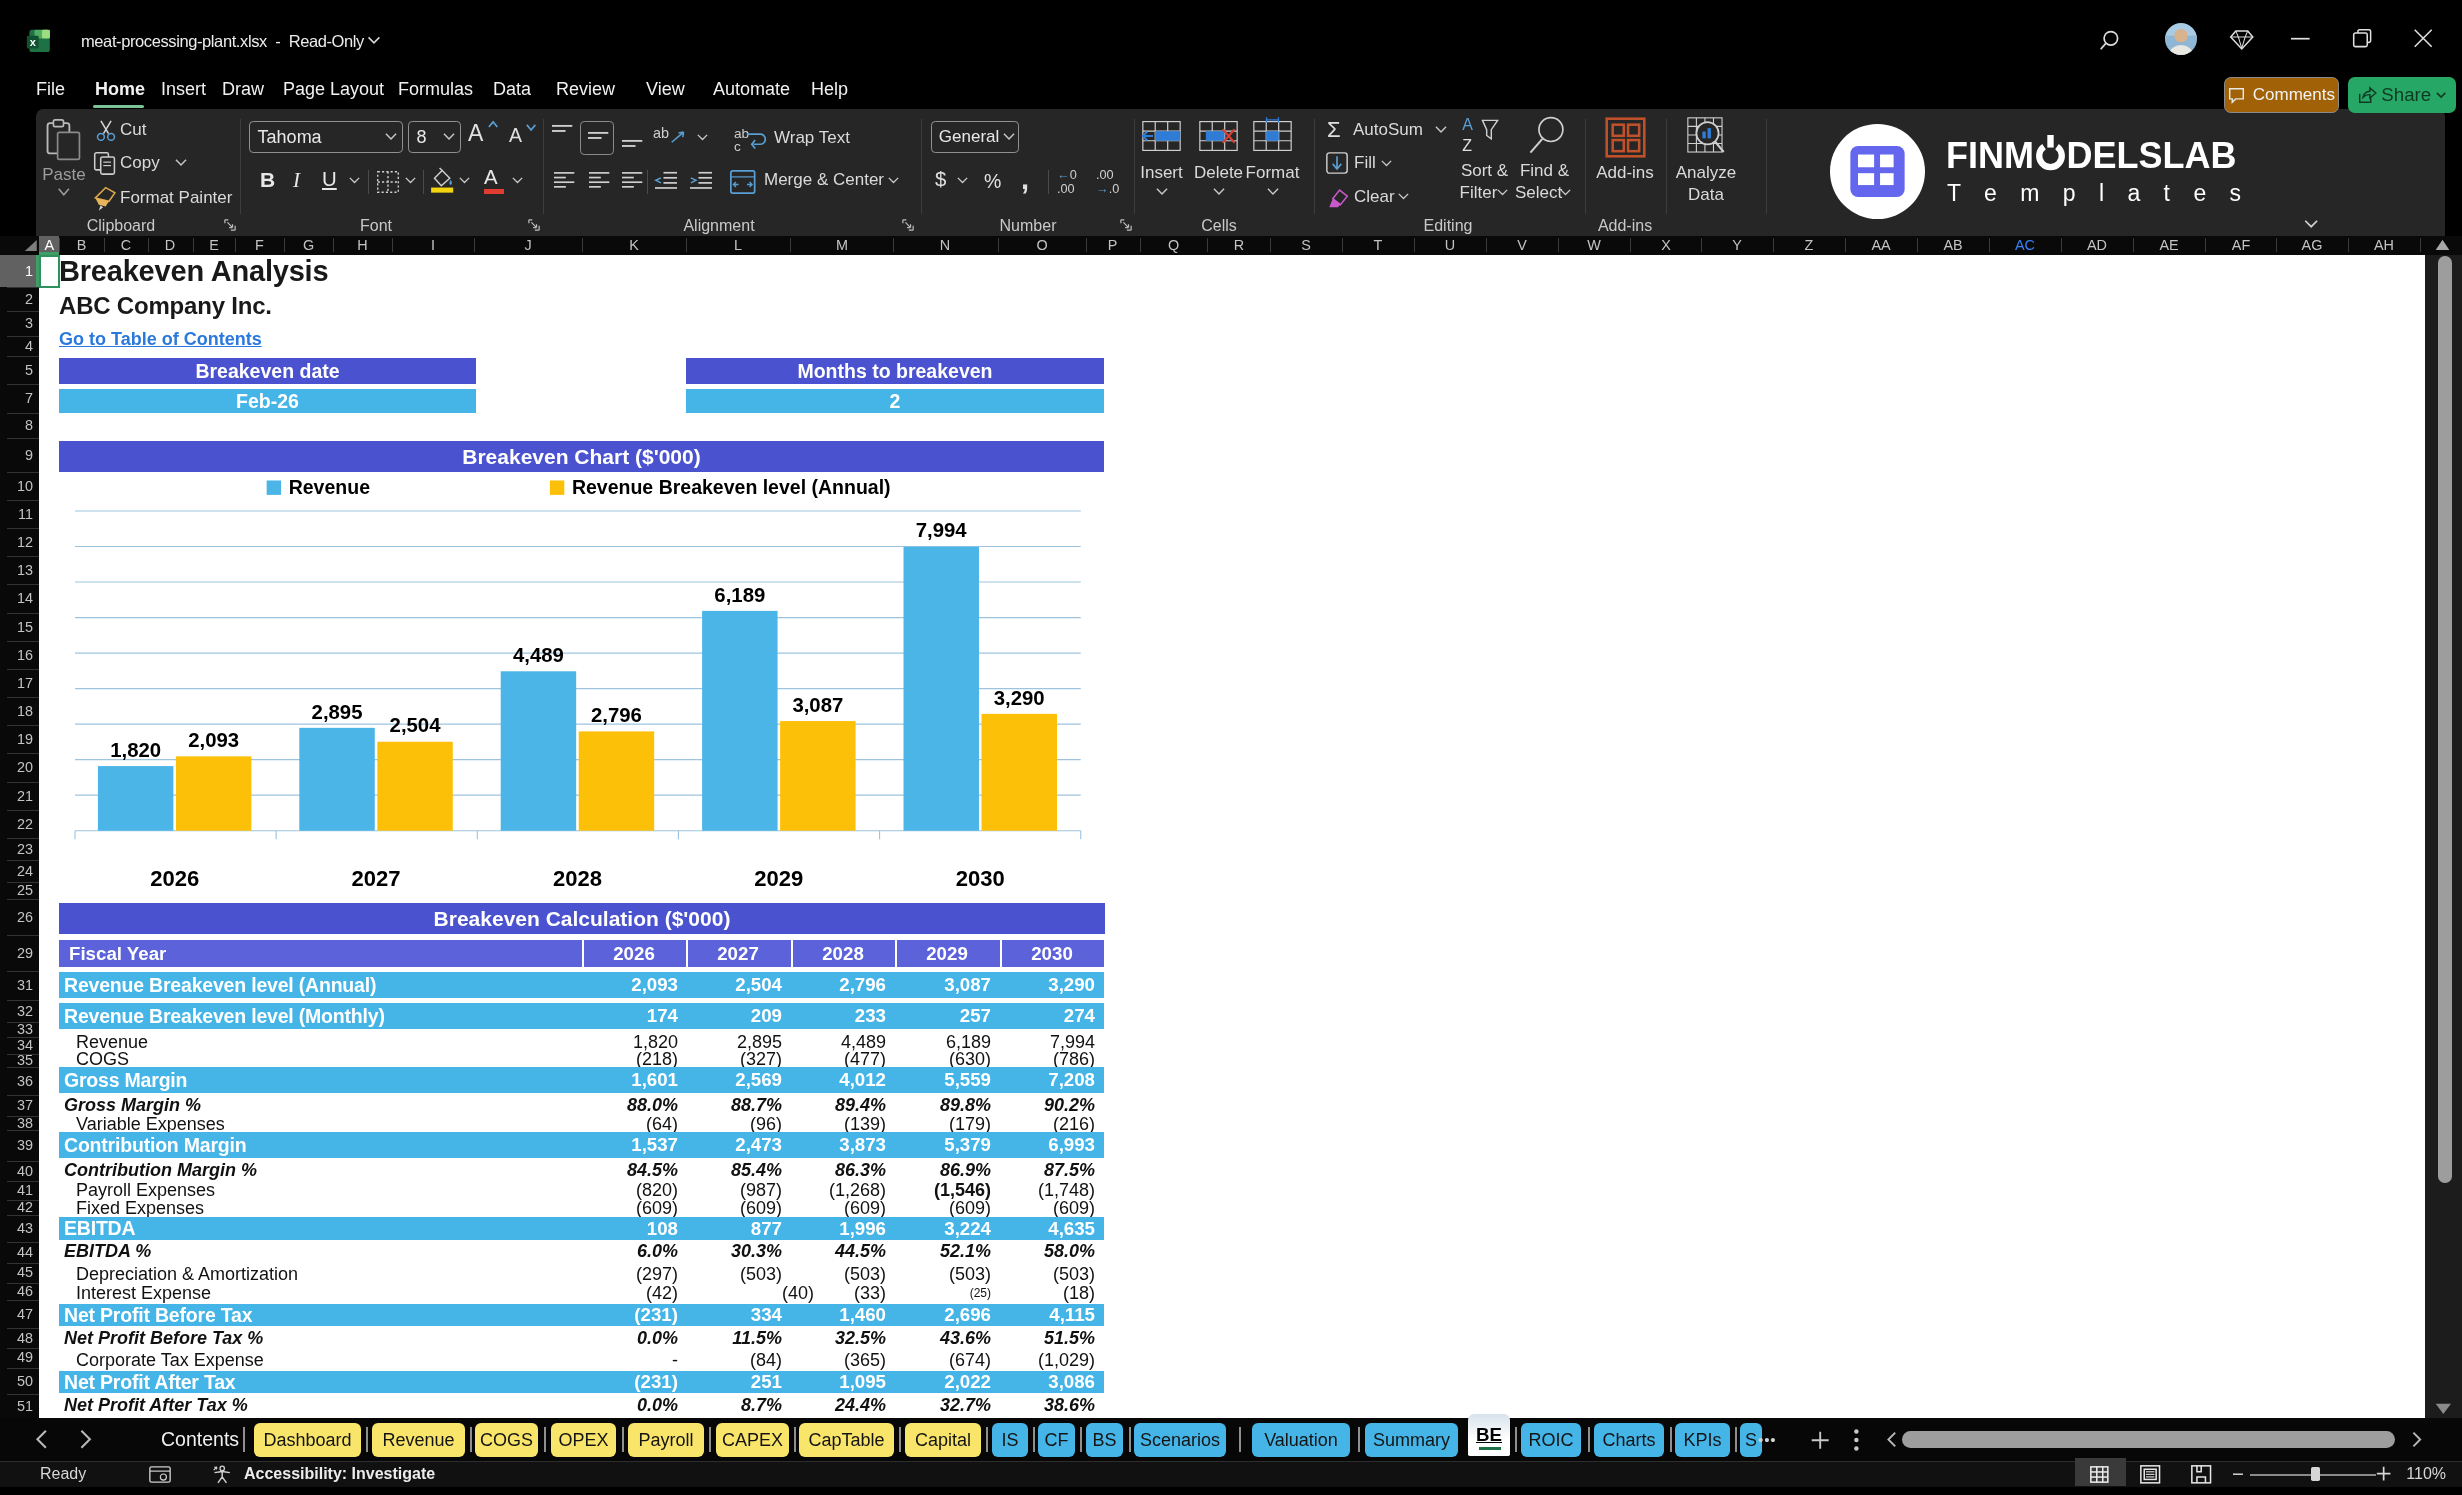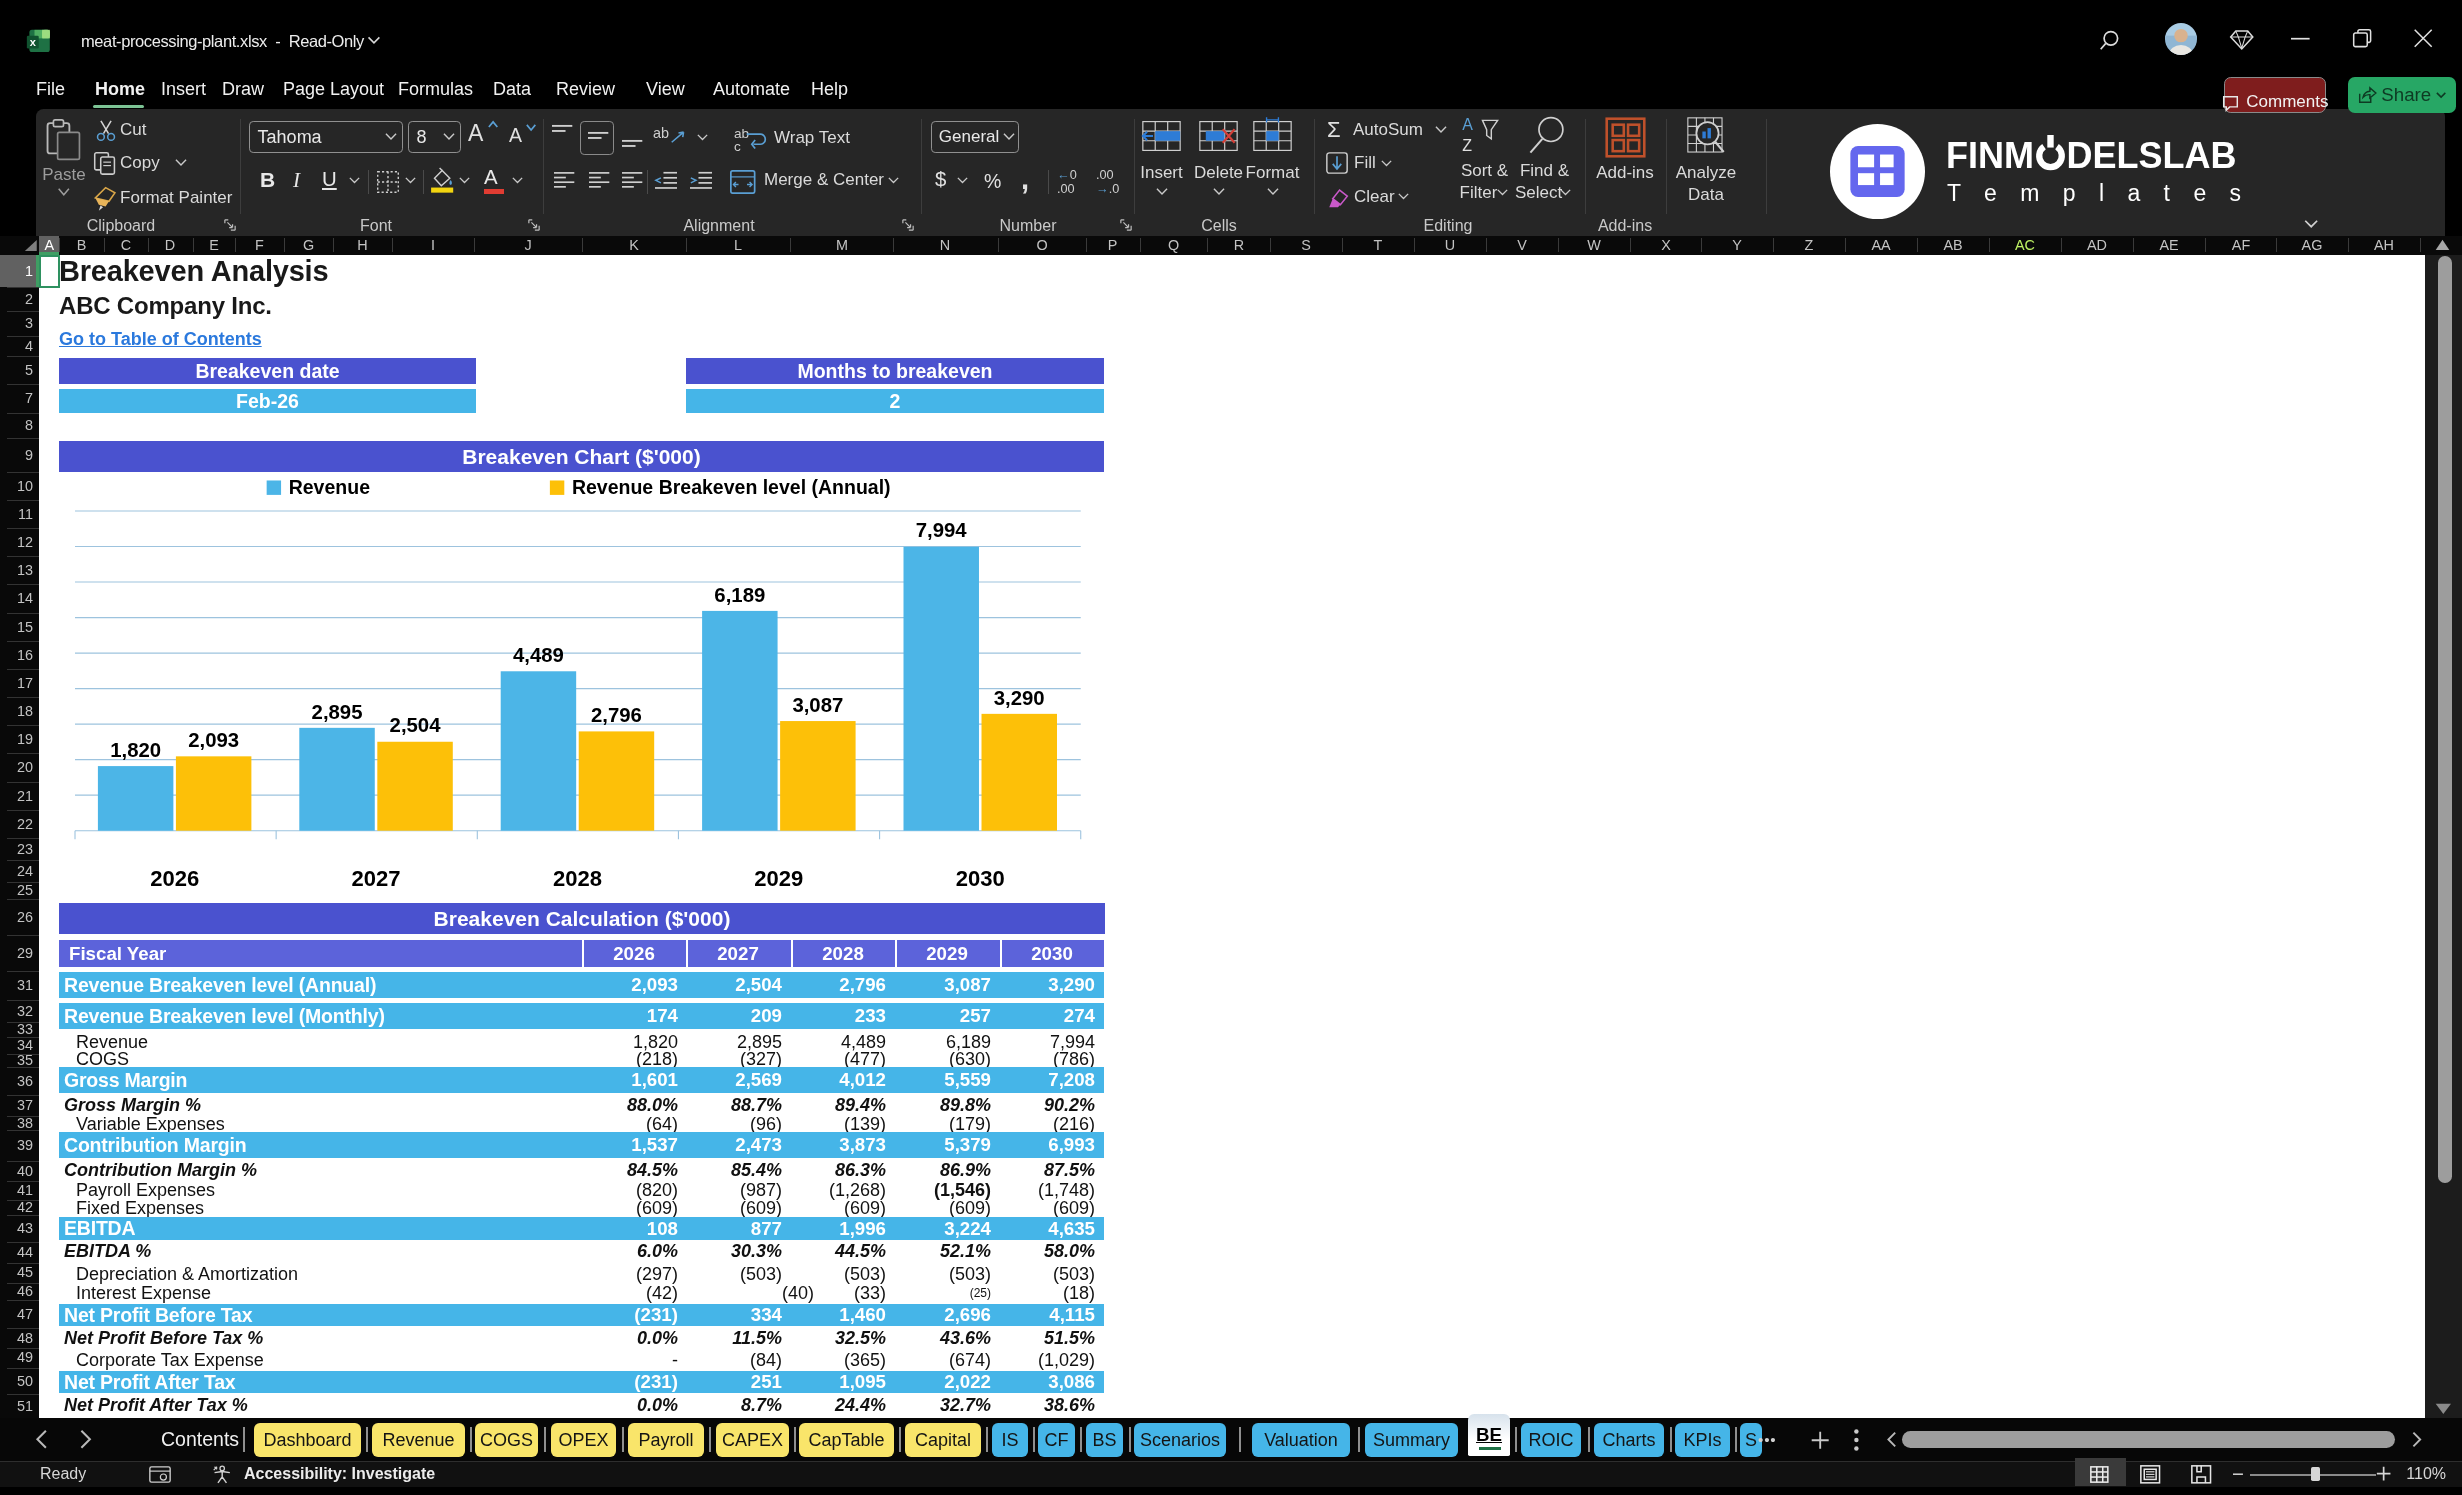--- a/index.html
+++ b/index.html
@@ -57,21 +57,21 @@
 <div style="left:161px;top:78px;font-size:18px;color:#f1f1f1;height:22px;line-height:22px;font-weight:normal;">Insert</div>
 <div style="left:222px;top:78px;font-size:18px;color:#f1f1f1;height:22px;line-height:22px;font-weight:normal;">Draw</div>
 <div style="left:283px;top:78px;font-size:18px;color:#f1f1f1;height:22px;line-height:22px;font-weight:normal;">Page Layout</div>
 <div style="left:398px;top:78px;font-size:18px;color:#f1f1f1;height:22px;line-height:22px;font-weight:normal;">Formulas</div>
 <div style="left:493px;top:78px;font-size:18px;color:#f1f1f1;height:22px;line-height:22px;font-weight:normal;">Data</div>
 <div style="left:556px;top:78px;font-size:18px;color:#f1f1f1;height:22px;line-height:22px;font-weight:normal;">Review</div>
 <div style="left:646px;top:78px;font-size:18px;color:#f1f1f1;height:22px;line-height:22px;font-weight:normal;">View</div>
 <div style="left:713px;top:78px;font-size:18px;color:#f1f1f1;height:22px;line-height:22px;font-weight:normal;">Automate</div>
 <div style="left:811px;top:78px;font-size:18px;color:#f1f1f1;height:22px;line-height:22px;font-weight:normal;">Help</div>
 <div style="left:93px;top:105px;width:51px;height:3.4px;background:#7cc394;border-radius:1.7px;"></div>
-<div class="ct" style="left:2224px;top:77px;width:102px;height:36px;z-index:5;background:#7f1d1d;border:1.3px solid #8a8a8a;border-radius:6.8px;color:#f2f2f2;font-size:17px;align-items:flex-end;"><svg width="18.7" height="17" viewBox="0 0 22 20" style="position:relative;left:0;top:0;margin-right:6px">
+<div class="ct" style="left:2224px;top:77px;width:115px;height:36px;z-index:5;background:#a16207;border:1.3px solid #8a8a8a;border-radius:6.8px;color:#f2f2f2;font-size:17px;"><svg width="18.7" height="17" viewBox="0 0 22 20" style="position:relative;left:0;top:0;margin-right:6px">
       <path d="M2 2 h16 v12 h-9 l-4 4 v-4 h-3 z" stroke="#e8e8e8" stroke-width="1.7" fill="none"></path>
     </svg>Comments</div>
 <div class="ct" style="left:2348px;top:77px;width:108px;height:36px;z-index:5;background:#27a765;border-radius:6.8px;color:#0e3a23;font-size:18.7px;font-weight:500;"><svg width="18.7" height="17" viewBox="0 0 22 20" style="position:relative;margin-right:5.1px">
       <path d="M2 8 L2 18 L15 18 L15 13 M6 12 a9 9 0 0 1 8 -7 l0 -4 l7 6 l-7 6 l0 -4 a10 10 0 0 0 -8 3z" stroke="#0e3a23" stroke-width="1.7" fill="none"></path>
     </svg>Share<svg width="10.2" height="6.8" viewBox="0 0 12 8" style="position:relative;margin-left:5.1px">
       <path d="M1 1 L6 6 L11 1" stroke="#0e3a23" stroke-width="1.8" fill="none"></path>
     </svg></div>
 <div style="left:36px;top:109px;width:2409px;height:127px;background:#262626;border-radius:7.6px 7.6px 0 0;"></div>
 <div style="left:240px;top:119px;width:0.8px;height:95px;background:#3d3d3d;"></div>
 <div style="left:543px;top:119px;width:0.8px;height:95px;background:#3d3d3d;"></div>
@@ -450,21 +450,21 @@
 <div style="left:1630px;top:237px;width:72px;text-align:center;font-size:14.4px;color:#c3c3c3;height:17px;line-height:17px;">X</div>
 <div style="left:1701px;top:238px;width:0.8px;height:14.4px;background:#3a3a3a;"></div>
 <div style="left:1701px;top:237px;width:72px;text-align:center;font-size:14.4px;color:#c3c3c3;height:17px;line-height:17px;">Y</div>
 <div style="left:1773px;top:238px;width:0.8px;height:14.4px;background:#3a3a3a;"></div>
 <div style="left:1773px;top:237px;width:72px;text-align:center;font-size:14.4px;color:#c3c3c3;height:17px;line-height:17px;">Z</div>
 <div style="left:1845px;top:238px;width:0.8px;height:14.4px;background:#3a3a3a;"></div>
 <div style="left:1845px;top:237px;width:72px;text-align:center;font-size:14.4px;color:#c3c3c3;height:17px;line-height:17px;">AA</div>
 <div style="left:1917px;top:238px;width:0.8px;height:14.4px;background:#3a3a3a;"></div>
 <div style="left:1917px;top:237px;width:72px;text-align:center;font-size:14.4px;color:#c3c3c3;height:17px;line-height:17px;">AB</div>
 <div style="left:1989px;top:238px;width:0.8px;height:14.4px;background:#3a3a3a;"></div>
-<div style="left:1989px;top:237px;width:72px;text-align:center;font-size:14.4px;color:#bef264;height:17px;line-height:17px;">AC</div>
+<div style="left:1989px;top:237px;width:72px;text-align:center;font-size:14.4px;color:#3b82f6;height:17px;line-height:17px;">AC</div>
 <div style="left:2061px;top:238px;width:0.8px;height:14.4px;background:#3a3a3a;"></div>
 <div style="left:2061px;top:237px;width:72px;text-align:center;font-size:14.4px;color:#c3c3c3;height:17px;line-height:17px;">AD</div>
 <div style="left:2133px;top:238px;width:0.8px;height:14.4px;background:#3a3a3a;"></div>
 <div style="left:2133px;top:237px;width:72px;text-align:center;font-size:14.4px;color:#c3c3c3;height:17px;line-height:17px;">AE</div>
 <div style="left:2205px;top:238px;width:0.8px;height:14.4px;background:#3a3a3a;"></div>
 <div style="left:2205px;top:237px;width:72px;text-align:center;font-size:14.4px;color:#c3c3c3;height:17px;line-height:17px;">AF</div>
 <div style="left:2276px;top:238px;width:0.8px;height:14.4px;background:#3a3a3a;"></div>
 <div style="left:2276px;top:237px;width:72px;text-align:center;font-size:14.4px;color:#c3c3c3;height:17px;line-height:17px;">AG</div>
 <div style="left:2348px;top:238px;width:0.8px;height:14.4px;background:#3a3a3a;"></div>
 <div style="left:2348px;top:237px;width:72px;text-align:center;font-size:14.4px;color:#c3c3c3;height:17px;line-height:17px;">AH</div>

